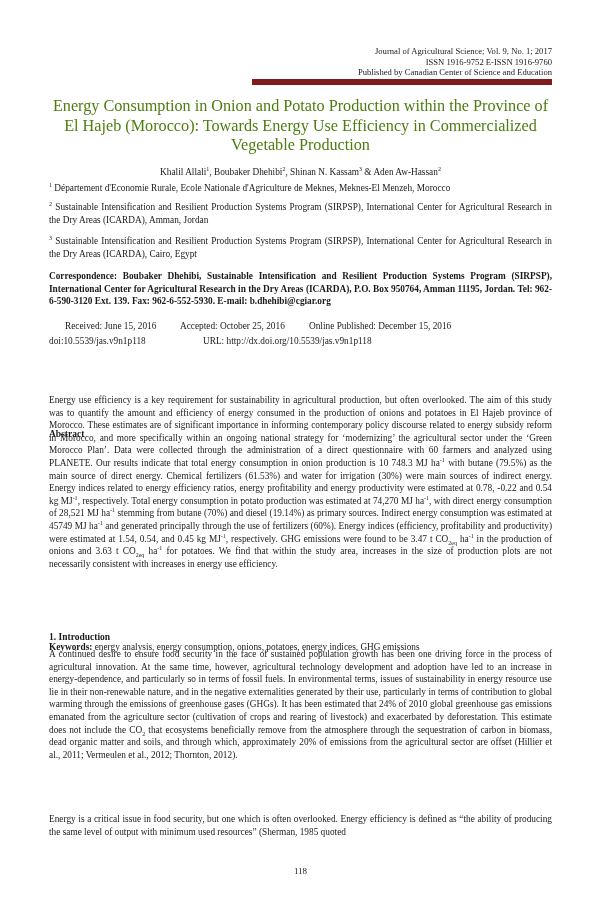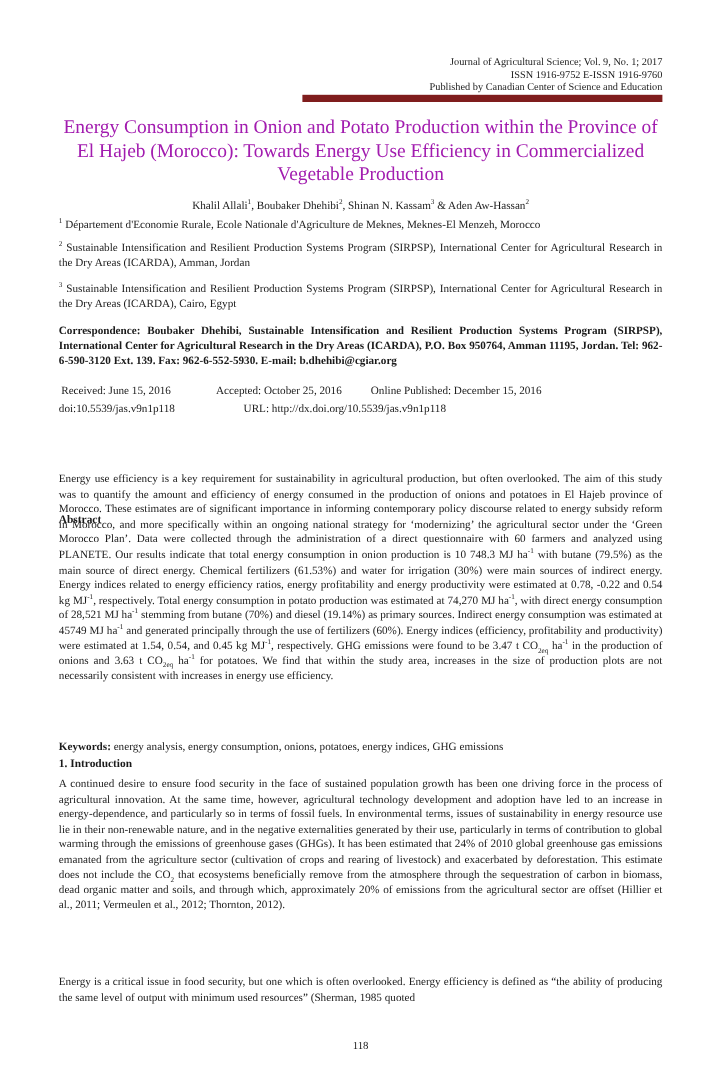--- a/index.html
+++ b/index.html
@@ -3,37 +3,37 @@
 <meta charset="utf-8">
 <style>
   html, body { margin: 0; padding: 0; background: #ffffff; }
   body { width: 600px; height: 900px; position: relative; overflow: hidden;
          font-family: "Liberation Serif", "DejaVu Serif", serif; color: #1a1a1a; }
   .page { position: absolute; left: 49px; top: 0; width: 503px; }
   .running-head { position: absolute; right: 0; top: 46px; text-align: right;
                   font-size: 8.6px; line-height: 10.6px; width: 300px;
                   border-bottom: 6px solid #7f1d1d; padding-bottom: 1px; }
   .title { position: absolute; left: 0; top: 97px; width: 503px; text-align: center;
-           font-size: 16.2px; line-height: 19.5px; color: #a21caf; }
+           font-size: 16.2px; line-height: 19.5px; color: #4d7c0f; }
   .authors { position: absolute; left: 0; top: 167px; width: 503px; text-align: center;
              font-size: 9.3px; line-height: 11px; }
   .affil { position: absolute; left: 0; width: 503px; font-size: 9.3px; line-height: 12.6px;
            text-align: justify; }
   .affil.a1 { top: 182px; }
   .affil.a2 { top: 201px; }
   .affil.a3 { top: 235px; }
   .corr { position: absolute; left: 0; top: 270px; width: 503px; font-size: 9.3px;
           line-height: 12.6px; text-align: justify; font-weight: bold; }
   .dates { position: absolute; left: 0; top: 319px; width: 503px; font-size: 9.3px; line-height: 15.5px; }
   .dates span { position: absolute; white-space: nowrap; }
   .abstract-head { position: absolute; left: 0; top: 381px; font-weight: bold; font-size: 9.5px; margin-top: 48px; }
   .para { position: absolute; left: 0; width: 503px; font-size: 9.3px; line-height: 12.6px;
           text-align: justify; }
   .abstract-body { top: 394px; }
-  .keywords { top: 617px; }
+  .keywords { top: 641px; }
   .keywords b { font-weight: bold; }
   .section-head { position: absolute; left: 0; top: 632px; font-weight: bold; font-size: 9.5px; }
   .intro-p1 { top: 648px; }
   .intro-p2 { top: 813px; }
   .page-number { position: absolute; left: 0; top: 866px; width: 503px; text-align: center;
                  font-size: 9px; }
   sup { font-size: 6px; line-height: 0; vertical-align: super; }
   sub { font-size: 6px; line-height: 0; }
 </style>
 </head>
@@ -53,21 +53,21 @@
     <span><span>Khalil Allali</span><sup>1</sup><span>, </span></span><span><span>Boubaker Dhehibi</span><sup>2</sup><span>, </span></span><span><span>Shinan N. Kassam</span><sup>3</sup><span> &amp; </span></span><span><span>Aden Aw-Hassan</span><sup>2</sup></span>
   </div>
 
   <div class="affil a1"><sup>1</sup> <span>Département d'Economie Rurale, Ecole Nationale d'Agriculture de Meknes, Meknes-El Menzeh, Morocco</span></div>
   <div class="affil a2"><sup>2</sup> <span>Sustainable Intensification and Resilient Production Systems Program (SIRPSP), International Center for Agricultural Research in the Dry Areas (ICARDA), Amman, Jordan</span></div>
   <div class="affil a3"><sup>3</sup> <span>Sustainable Intensification and Resilient Production Systems Program (SIRPSP), International Center for Agricultural Research in the Dry Areas (ICARDA), Cairo, Egypt</span></div>
 
   <div class="corr">Correspondence: Boubaker Dhehibi, Sustainable Intensification and Resilient Production Systems Program (SIRPSP), International Center for Agricultural Research in the Dry Areas (ICARDA), P.O. Box 950764, Amman 11195, Jordan. Tel: 962-6-590-3120 Ext. 139. Fax: 962-6-552-5930. E-mail: b.dhehibi@cgiar.org</div>
 
   <div class="dates">
-    <span style="left:2px;top:0">Received: June 15, 2016</span>
+    <span style="left:16px;top:0">Received: June 15, 2016</span>
     <span style="left:131px;top:0">Accepted: October 25, 2016</span>
     <span style="left:260px;top:0">Online Published: December 15, 2016</span>
     <span style="left:0;top:15px">doi:10.5539/jas.v9n1p118</span>
     <span style="left:154px;top:15px">URL: http://dx.doi.org/10.5539/jas.v9n1p118</span>
   </div>
 
   <div class="abstract-head">Abstract</div>
   <div class="para abstract-body">Energy use efficiency is a key requirement for sustainability in agricultural production, but often overlooked. The aim of this study was to quantify the amount and efficiency of energy consumed in the production of onions and potatoes in El Hajeb province of Morocco. These estimates are of significant importance in informing contemporary policy discourse related to energy subsidy reform in Morocco, and more specifically within an ongoing national strategy for ‘modernizing’ the agricultural sector under the ‘Green Morocco Plan’. Data were collected through the administration of a direct questionnaire with 60 farmers and analyzed using PLANETE. Our results indicate that total energy consumption in onion production is 10 748.3 MJ ha<sup>-1</sup> with butane (79.5%) as the main source of direct energy. Chemical fertilizers (61.53%) and water for irrigation (30%) were main sources of indirect energy. Energy indices related to energy efficiency ratios, energy profitability and energy productivity were estimated at 0.78, -0.22 and 0.54 kg MJ<sup>-1</sup>, respectively. Total energy consumption in potato production was estimated at 74,270 MJ ha<sup>-1</sup>, with direct energy consumption of 28,521 MJ ha<sup>-1</sup> stemming from butane (70%) and diesel (19.14%) as primary sources. Indirect energy consumption was estimated at 45749 MJ ha<sup>-1</sup> and generated principally through the use of fertilizers (60%). Energy indices (efficiency, profitability and productivity) were estimated at 1.54, 0.54, and 0.45 kg MJ<sup>-1</sup>, respectively. GHG emissions were found to be 3.47 t CO<sub>2eq</sub> ha<sup>-1</sup> in the production of onions and 3.63 t CO<sub>2eq</sub> ha<sup>-1</sup> for potatoes. We find that within the study area, increases in the size of production plots are not necessarily consistent with increases in energy use efficiency.</div>
 
   <div class="para keywords"><b>Keywords:</b><span> energy analysis, energy consumption, onions, potatoes, energy indices, GHG emissions</span></div>

